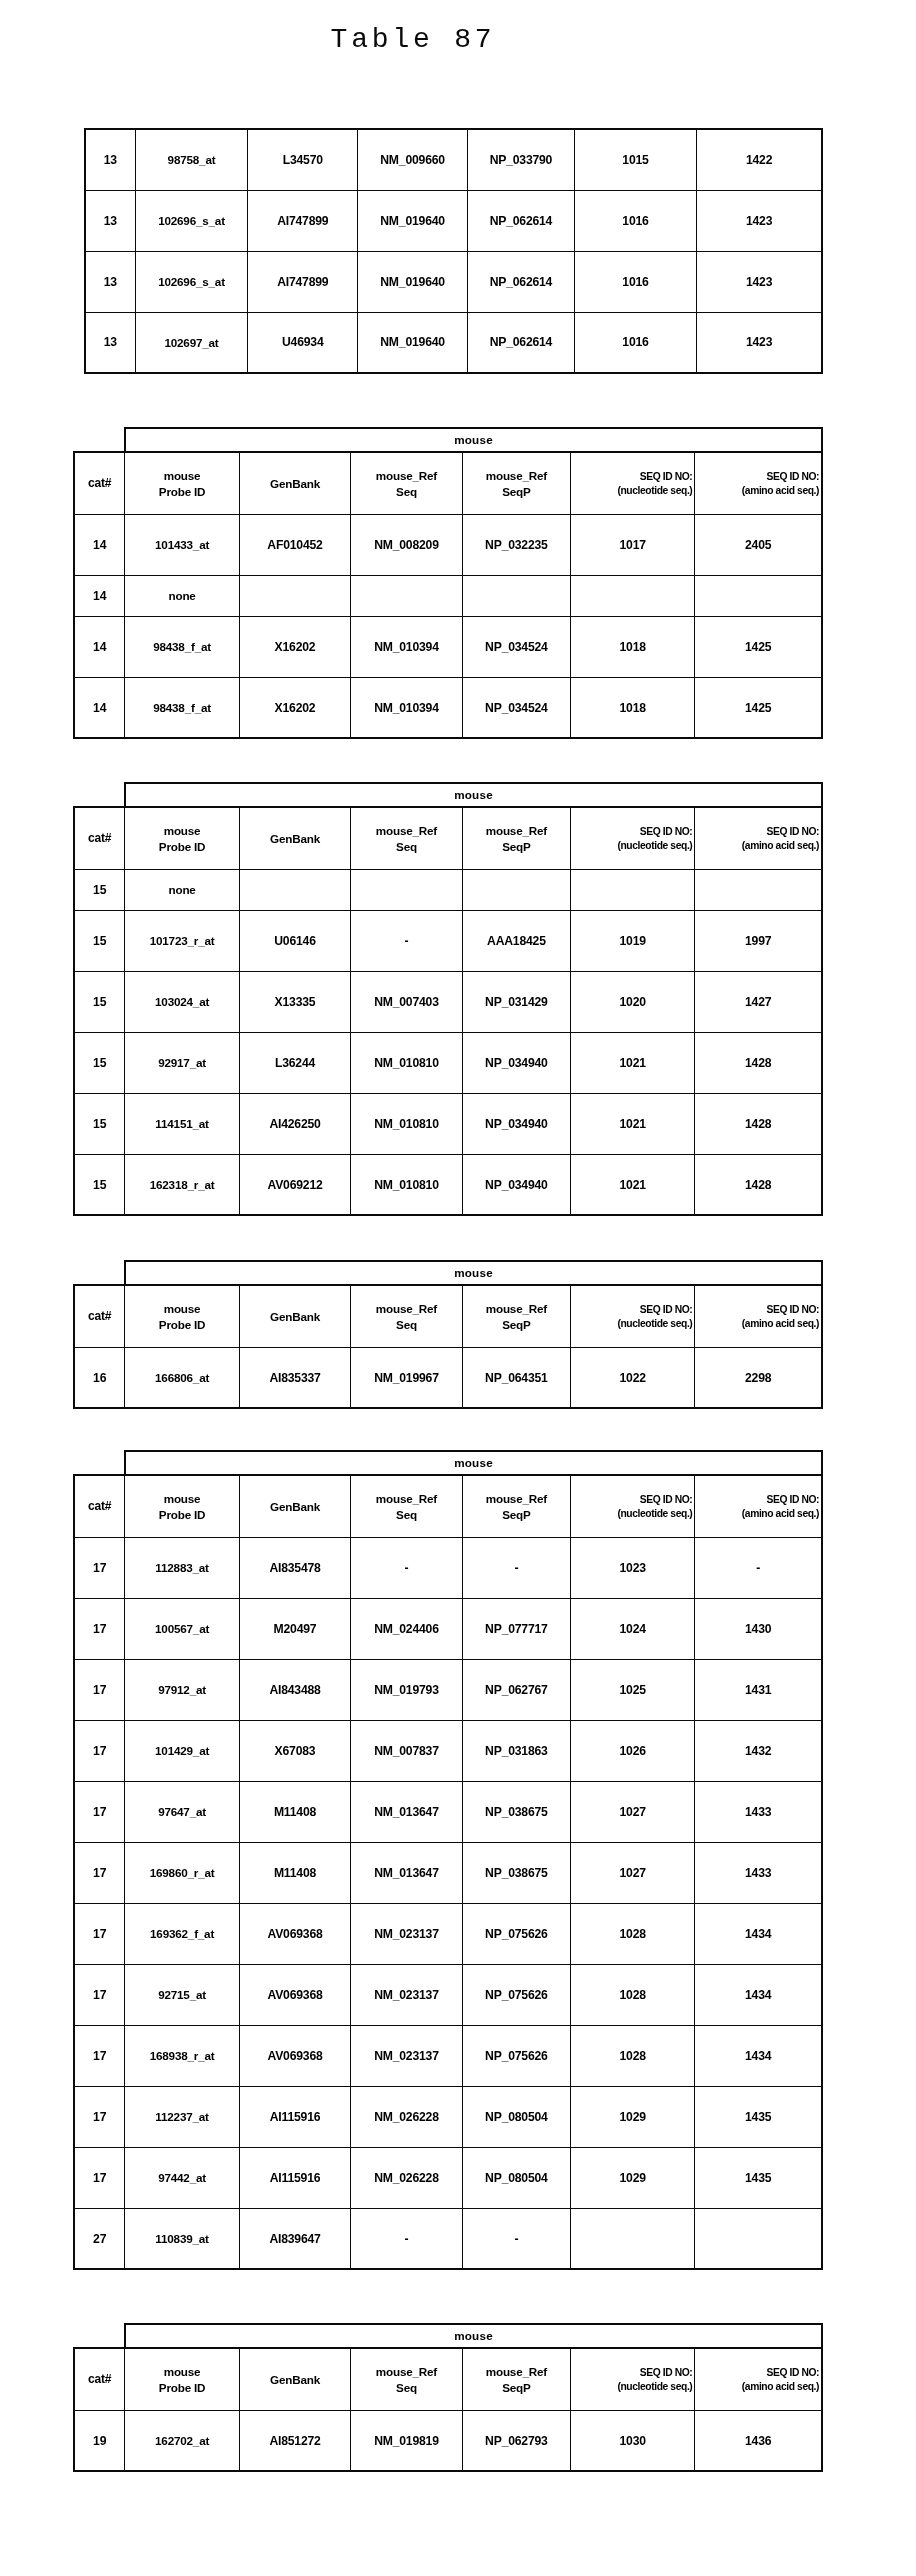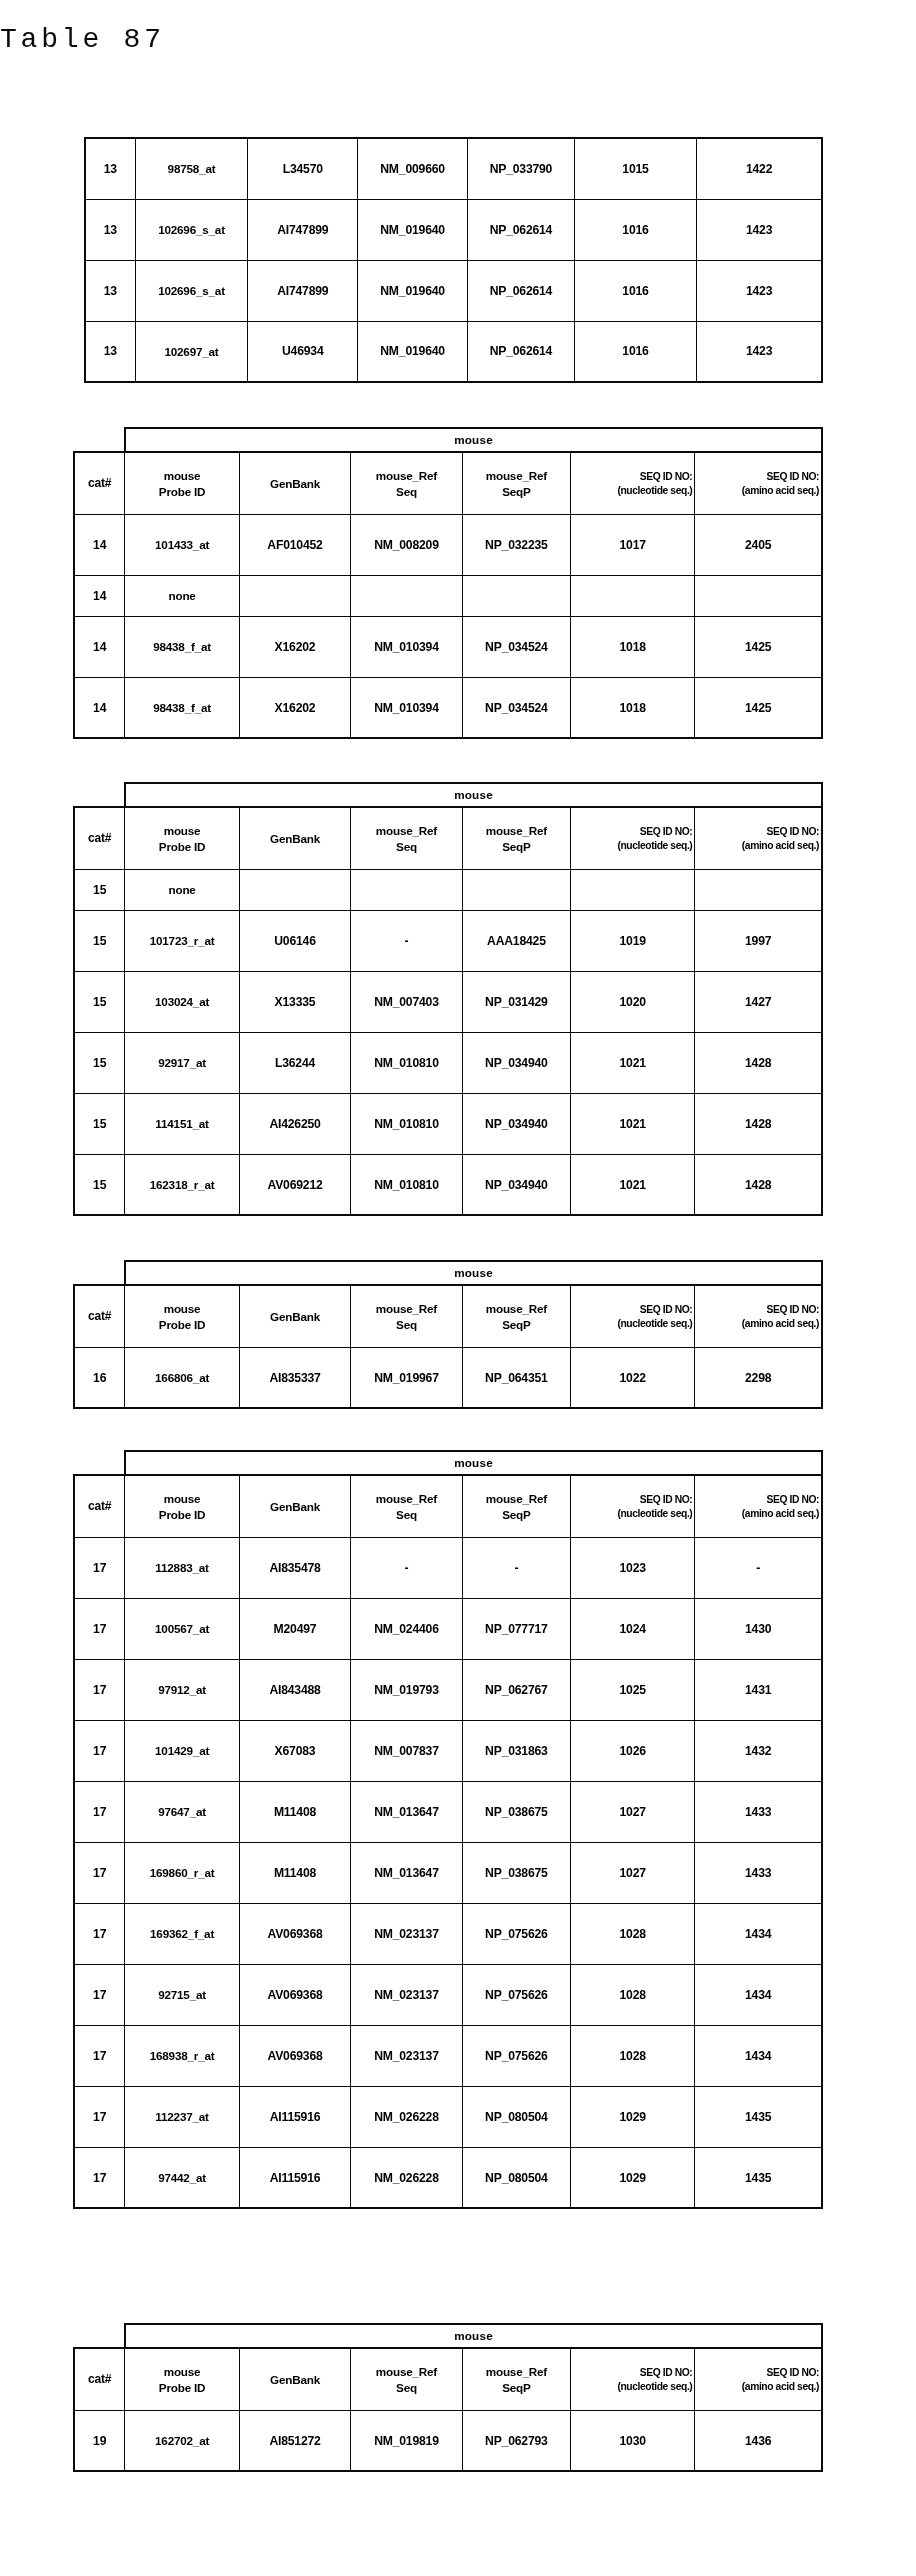--- a/index.html
+++ b/index.html
@@ -1,21 +1,21 @@
 <!DOCTYPE html>
 <html style="font-size:15px"><head>
 <meta charset="utf-8">
 <style>
   html,body{margin:0;padding:0;background:#e8e8e8;}
   .page{
     position:relative;width:916px;height:2576px;background:#ffffff;
     font-family:"Liberation Sans",sans-serif;color:#000;overflow:hidden;
   }
   .title{
-    position:absolute;top:24.4px;left:0;width:826px;
+    position:absolute;top:24.4px;left:0;width:826px;text-align:center;
     font-family:"Liberation Mono","DejaVu Sans Mono",monospace;
     font-size:28px;font-weight:500;letter-spacing:3.8px;color:#0a0a0a;
   }
   .tbl{position:absolute;}
   .band-row{display:flex;height:24.4px;}
   .band-spacer{width:6.8%;}
   .band{
     flex:1;box-sizing:border-box;border:2.8px solid #0a0a0a;border-bottom:none;
     text-align:center;font-weight:bold;font-size:11.7px;line-height:21.6px;
     letter-spacing:0.2px;
@@ -40,21 +40,21 @@
   }
   td.col-1{font-size:11.7px;}
   tr.short td{height:41px;}
 </style>
 </head>
 <body>
 
 <div class="page">
   <div class="title">Table 87</div>
   <div>
-      <div class="tbl" style="top: 137px; left: 84px; width: 739px;">
+      <div class="tbl" style="top: 128px; left: 84px; width: 739px;">
         <table>
           <colgroup>
             <col style="width: 6.8%;">
             <col style="width: 15.3%;">
             <col style="width: 14.9%;">
             <col style="width: 14.9%;">
             <col style="width: 14.5%;">
             <col style="width: 16.6%;">
             <col style="width: 17%;">
           </colgroup>
@@ -426,20 +426,29 @@
             </tr>
             <tr>
               <td class="col-0">17</td>
               <td class="col-1">97442_at</td>
               <td class="col-2">AI115916</td>
               <td class="col-3">NM_026228</td>
               <td class="col-4">NP_080504</td>
               <td class="col-5">1029</td>
               <td class="col-6">1435</td>
             </tr>
+            <tr>
+              <td class="col-0">27</td>
+              <td class="col-1">110839_at</td>
+              <td class="col-2">AI839647</td>
+              <td class="col-3">-</td>
+              <td class="col-4">-</td>
+              <td class="col-5"></td>
+              <td class="col-6"></td>
+            </tr>
           </tbody>
         </table>
       </div>
       <div class="tbl" style="top: 2323px; left: 73px; width: 750px;">
         <div class="band-row">
           <div class="band-spacer"></div>
           <div class="band">mouse</div>
         </div>
         <table>
           <colgroup>

